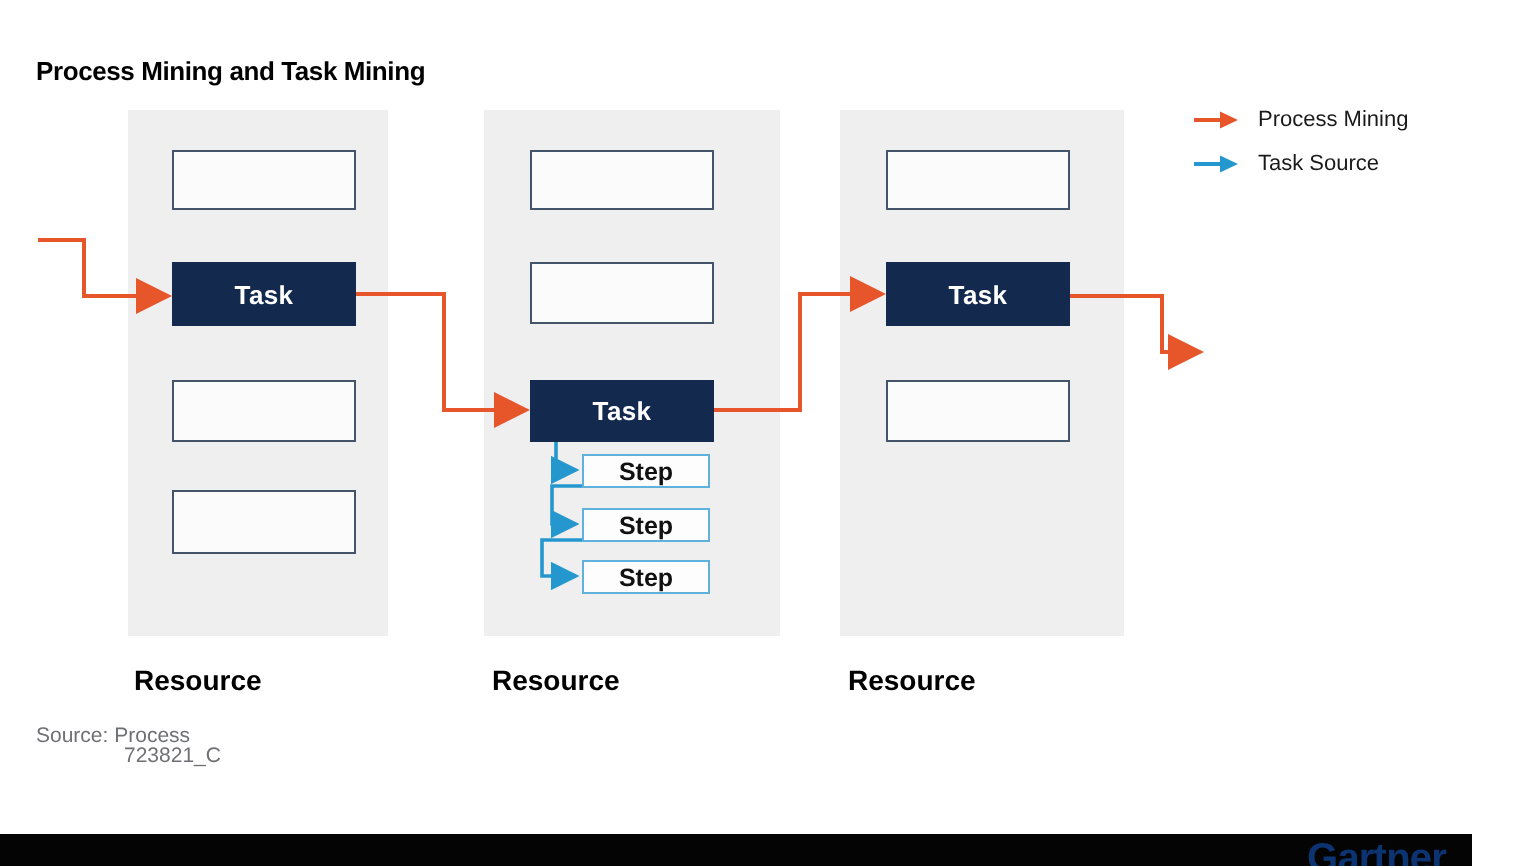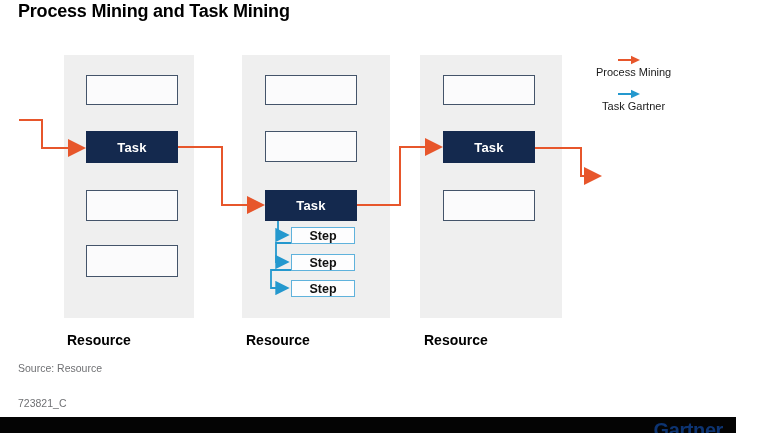--- a/index.html
+++ b/index.html
@@ -3,22 +3,22 @@
 <meta charset="utf-8">
 <style>
   * { margin:0; padding:0; box-sizing:border-box; }
   html,body { background:#fff; }
   body { font-family:"Liberation Sans", sans-serif; }
   .canvas {
     position:relative; width:767px; height:433px;
     background:#ffffff; overflow:hidden;
   }
   .title {
-    position:absolute; left:18px; top:1px;
-    font-size:18px; font-weight:700; color:#000;
+    position:absolute; left:18px; top:28px;
+    font-size:13px; font-weight:700; color:#000;
     letter-spacing:-0.2px;
   }
   .panel {
     position:absolute; top:55px; height:263px;
     background:#EFEFEF;
   }
   .panel-1 { left:64px;  width:130px; }
   .panel-2 { left:242px; width:148px; }
   .panel-3 { left:420px; width:142px; }
 
@@ -45,30 +45,30 @@
     position:absolute; top:332px; width:130px;
     text-align:left; font-weight:700; font-size:14px; color:#000;
   }
   .arrow-layer {
     position:absolute; left:0; top:0; pointer-events:none;
   }
   .legend {
     position:absolute; left:596px; top:54px;
   }
   .legend-row {
-    display:flex; align-items:center; margin-bottom:10px;flex-direction:column;
+    display:flex; align-items:center; margin-bottom:10px;
   }
   .legend-row svg { display:block; margin-right:9px; }
   .legend-label { font-size:11px; color:#1a1a1a; }
   .source-line {
     position:absolute; left:18px;
     font-size:10.5px; color:#6F7073;
   }
   .source-1 { top:362px; }
-  .source-2 { top:397px; }
+  .source-2 { top:372px;margin-left:44px; }
   .footer {
     position:absolute; left:0; top:406px; width:736px; height:27px;
     background:var(--footer,#040404);
     margin-top:11px;
   }
   .brand-logo {
     position:absolute; right:13px; top:50%; transform:translateY(-54%);
     font-size:20px; font-weight:700; letter-spacing:-0.4px;
     color:var(--logo-blue,#0D3472);
   }
@@ -130,24 +130,24 @@
         <line x1="1" y1="6" x2="14" y2="6" stroke-width="2" style="stroke:var(--process-mining,#E7562B)"></line>
         <polygon points="14,1.8 23,6 14,10.2" style="fill:var(--process-mining,#E7562B)"></polygon>
       </svg>
       <span class="legend-label">Process Mining</span>
     </div>
     <div class="legend-row">
       <svg width="24" height="12">
         <line x1="1" y1="6" x2="14" y2="6" stroke-width="2" style="stroke:var(--task-mining,#2498CE)"></line>
         <polygon points="14,1.8 23,6 14,10.2" style="fill:var(--task-mining,#2498CE)"></polygon>
       </svg>
-      <span class="legend-label">Task Gartner</span>
+      <span class="legend-label">Task Source</span>
     </div>
   </div>
 
-  <div class="source-line source-1">Source: Resource</div>
+  <div class="source-line source-1">Source: Process</div>
   <div class="source-line source-2">723821_C</div>
 
   <div class="footer">
     <span class="brand-logo">Gartner</span>
   </div>
 
 </div>
 
 </body></html>

